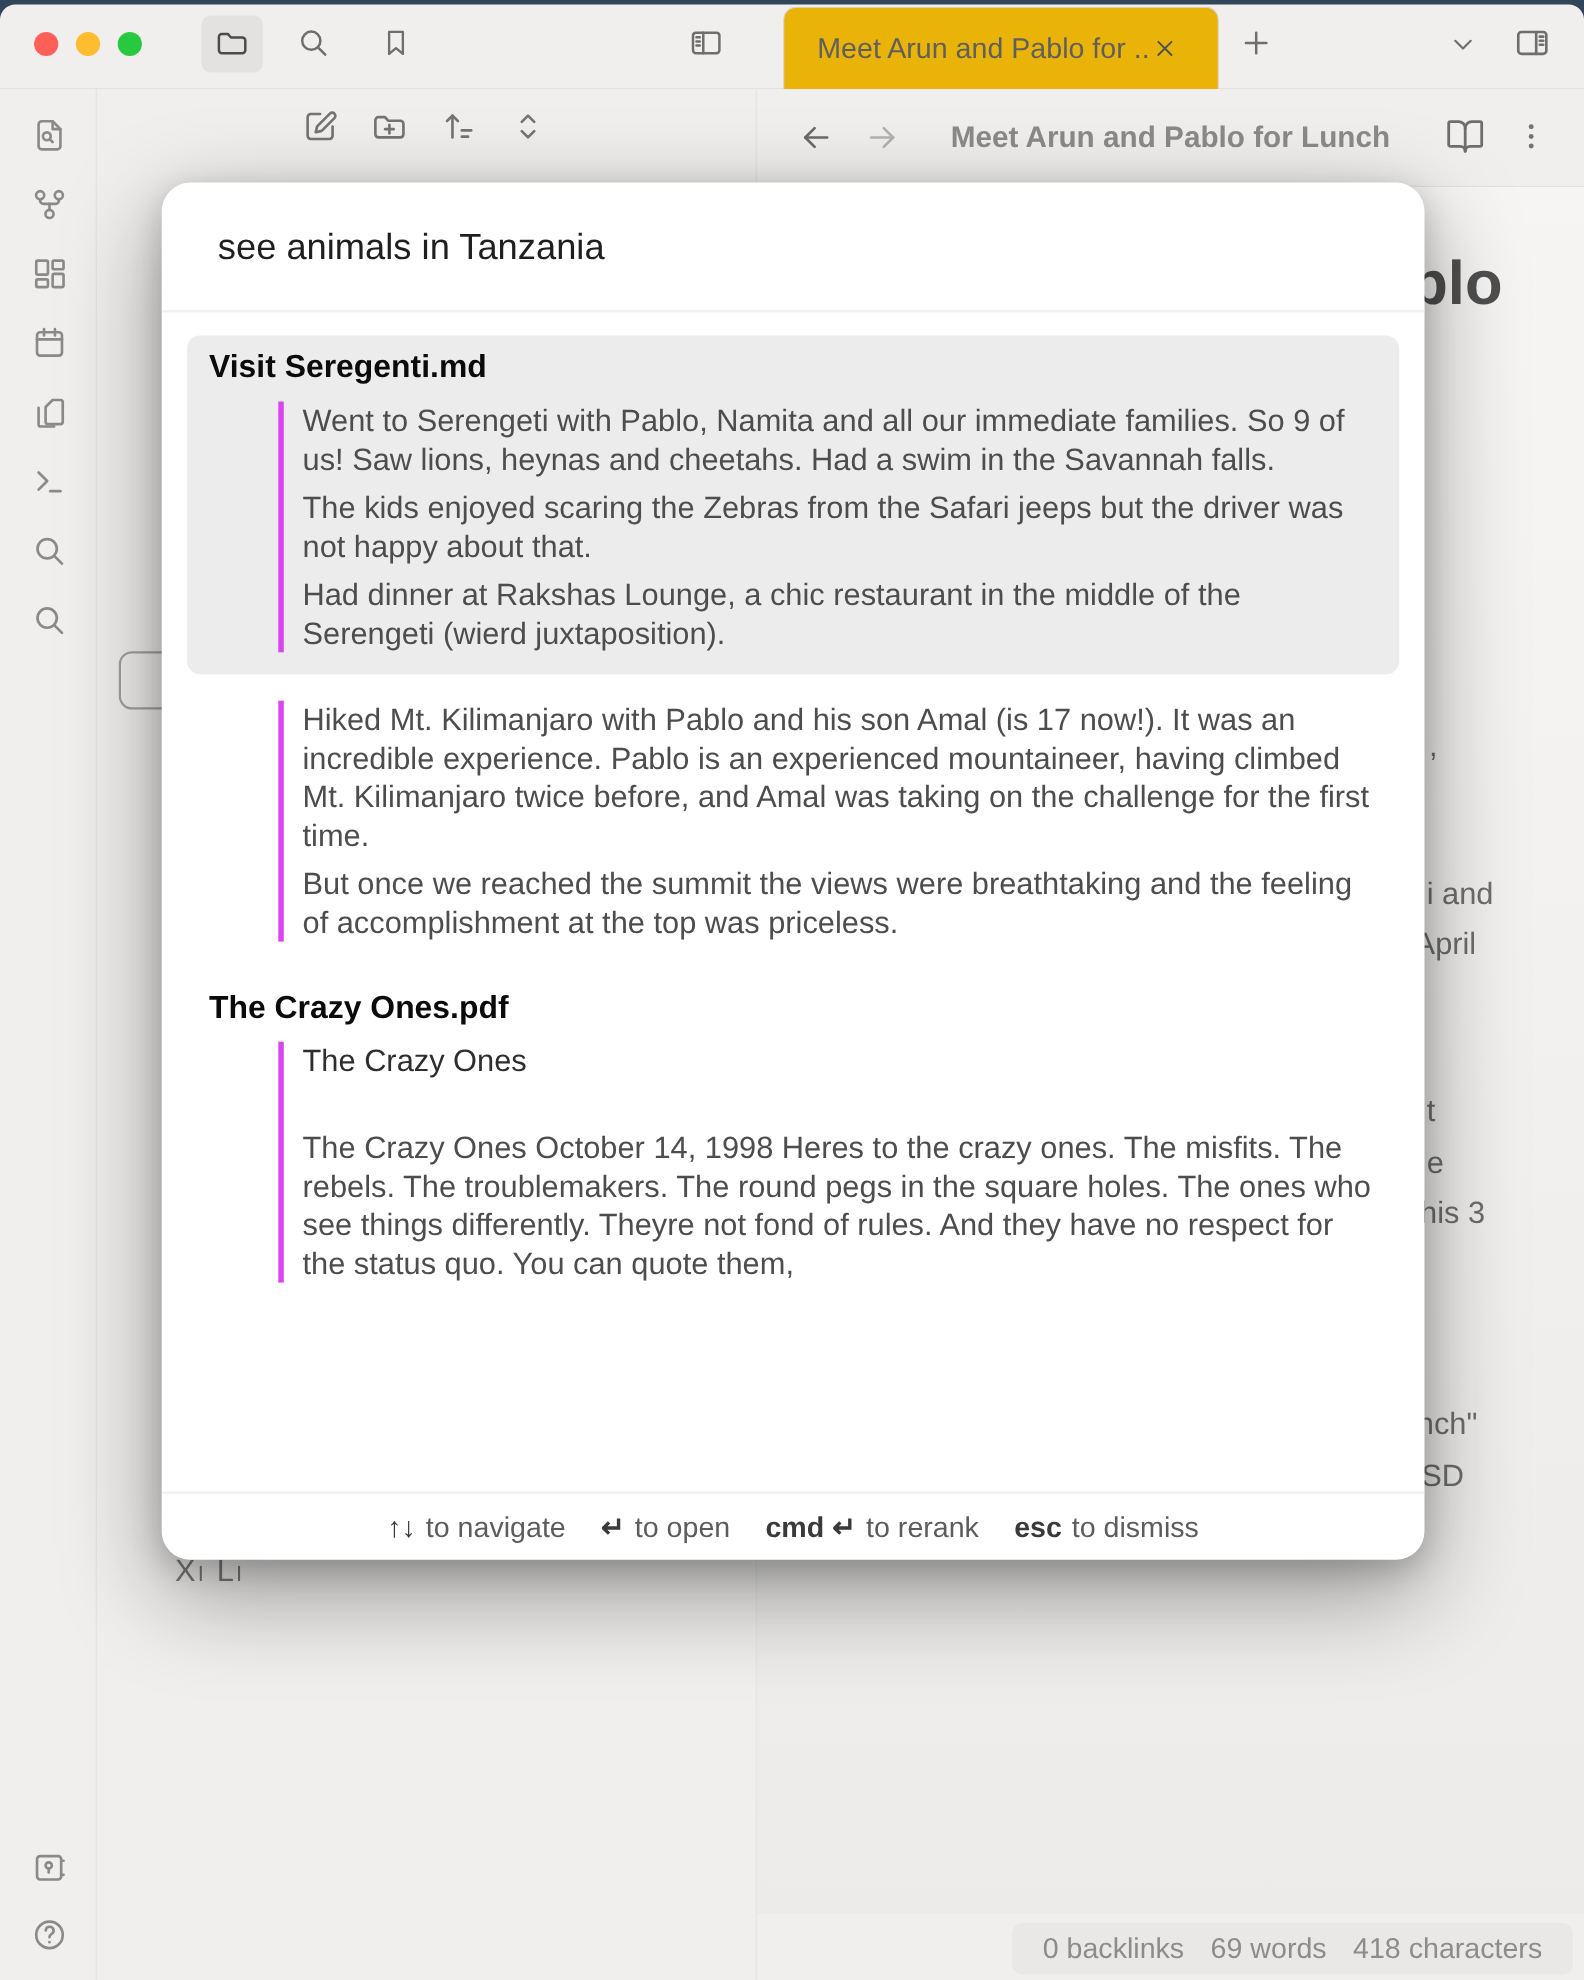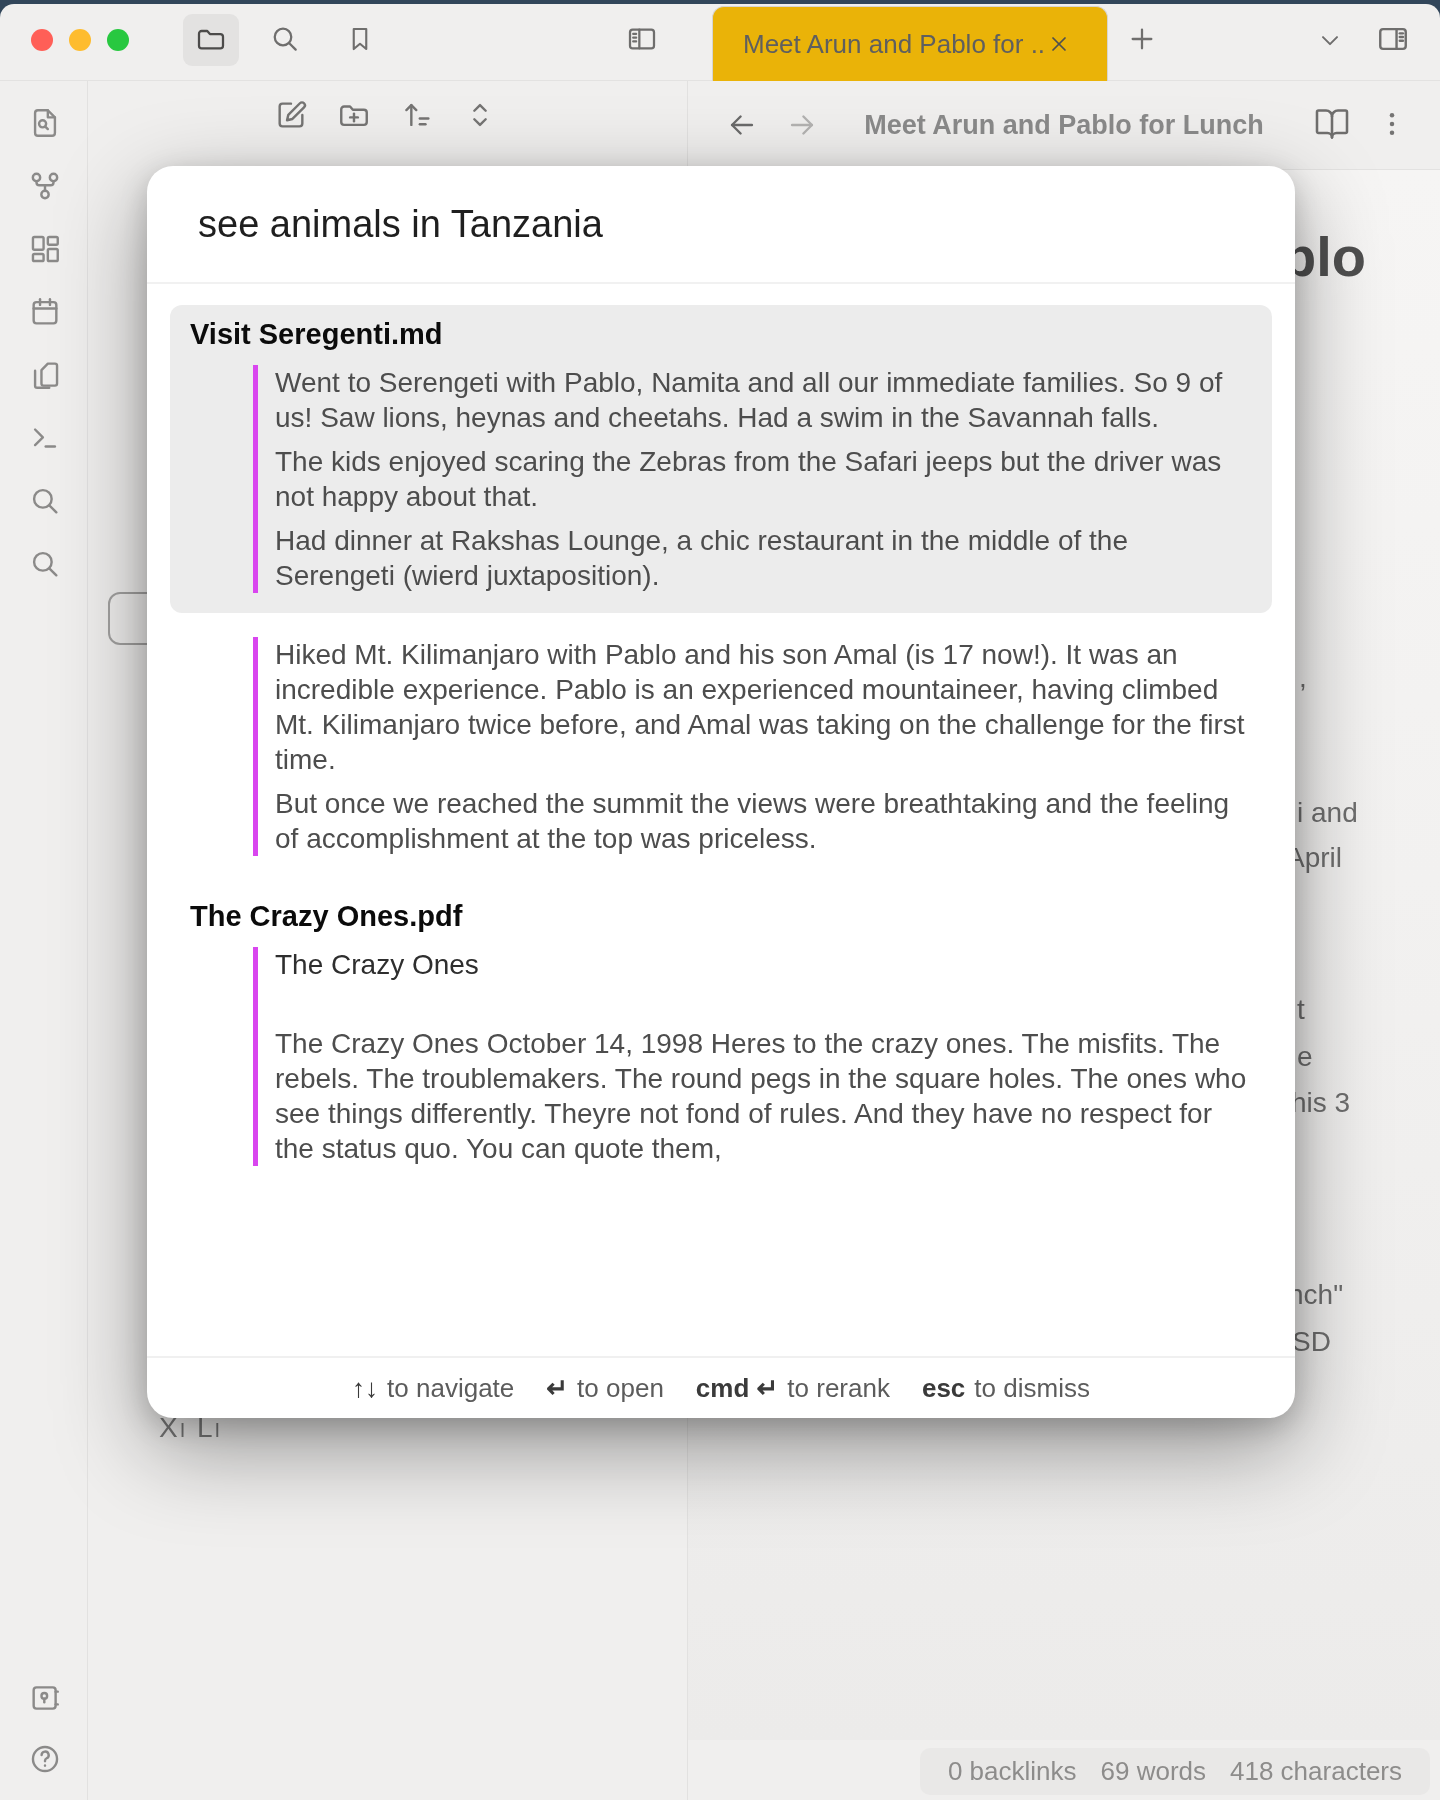--- a/index.html
+++ b/index.html
@@ -52,21 +52,21 @@
   
   .status-bar { position:absolute; right:10px; bottom:5px; height:47px; background:#e9e8e7;
                 border-radius:10px; display:flex; align-items:center; gap:24px; padding:0 28px;
                 font-size:26px; color:#8d8c8b; z-index:2; white-space:nowrap; }
 
   
   .modal { position:absolute; left:147px; top:162px; width:1148px; height:1252px; background:#ffffff;
            border-radius:26px; z-index:10; display:flex; flex-direction:column;
            box-shadow:0 30px 90px rgba(0,0,0,0.38), 0 8px 28px rgba(0,0,0,0.18); overflow:hidden; }
   .modal-input { height:118px; flex:none; display:flex; align-items:center; padding-left:51px;
-                 font-size:38px; color:#1f1f1f; border-bottom:2px solid #f1f1f1; }
+                 font-size:33px; color:#1f1f1f; border-bottom:2px solid #f1f1f1; }
   .modal-results { flex:1; overflow:hidden; padding:21px 23px 0 23px; }
   .result { padding:13px 20px 18px 20px; border-radius:12px; margin-bottom:11px; }
   .result.selected { background:#ececec; }
   .result-title { font-size:29px; font-weight:700; color:#0b0b0b; margin-bottom:14px; }
   .quote { margin-left:63px; border-left:5px solid #d946ef; padding-left:17px;
            color:#4d4d4d; font-size:28px; line-height:35px; }
   .quote p { margin-bottom:9px; }
   .quote p:last-child { margin-bottom:2px; }
   .quote .quote-heading { font-weight:400; color:#2e2e2e; margin-bottom:44px; }
   .modal-footer { flex:none; height:62px; border-top:2px solid #f0f0f0; display:flex; align-items:center;

